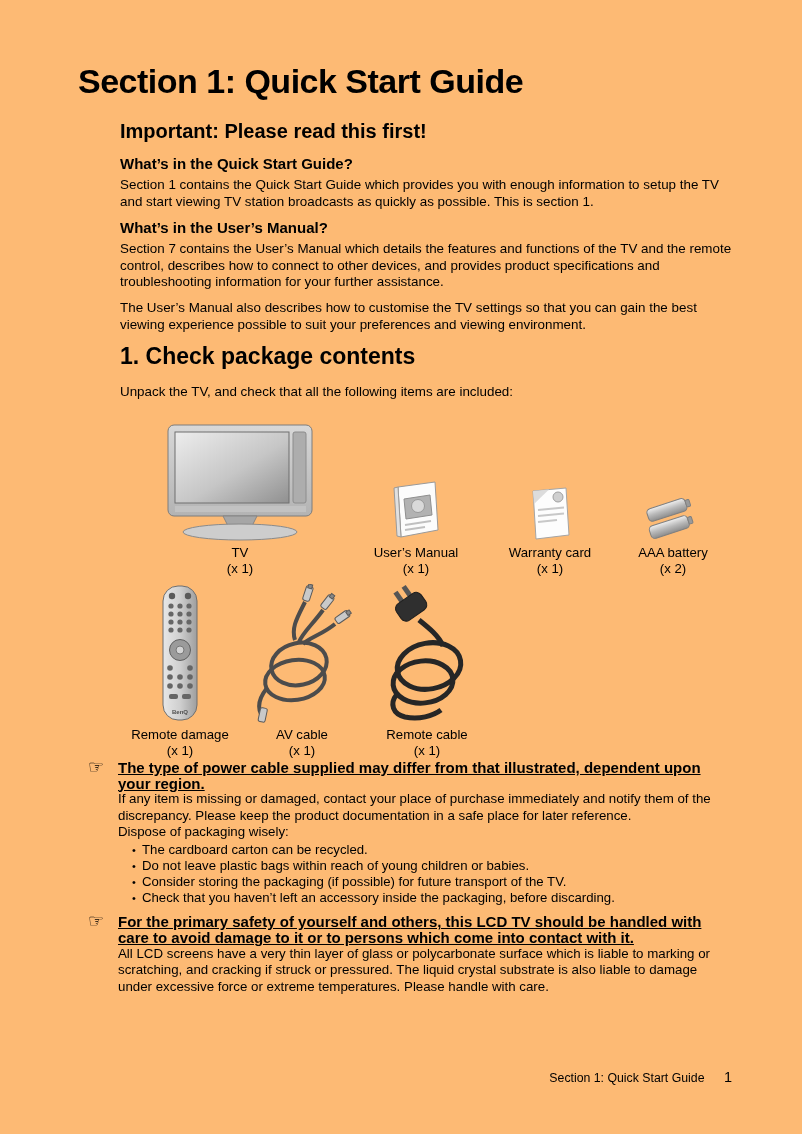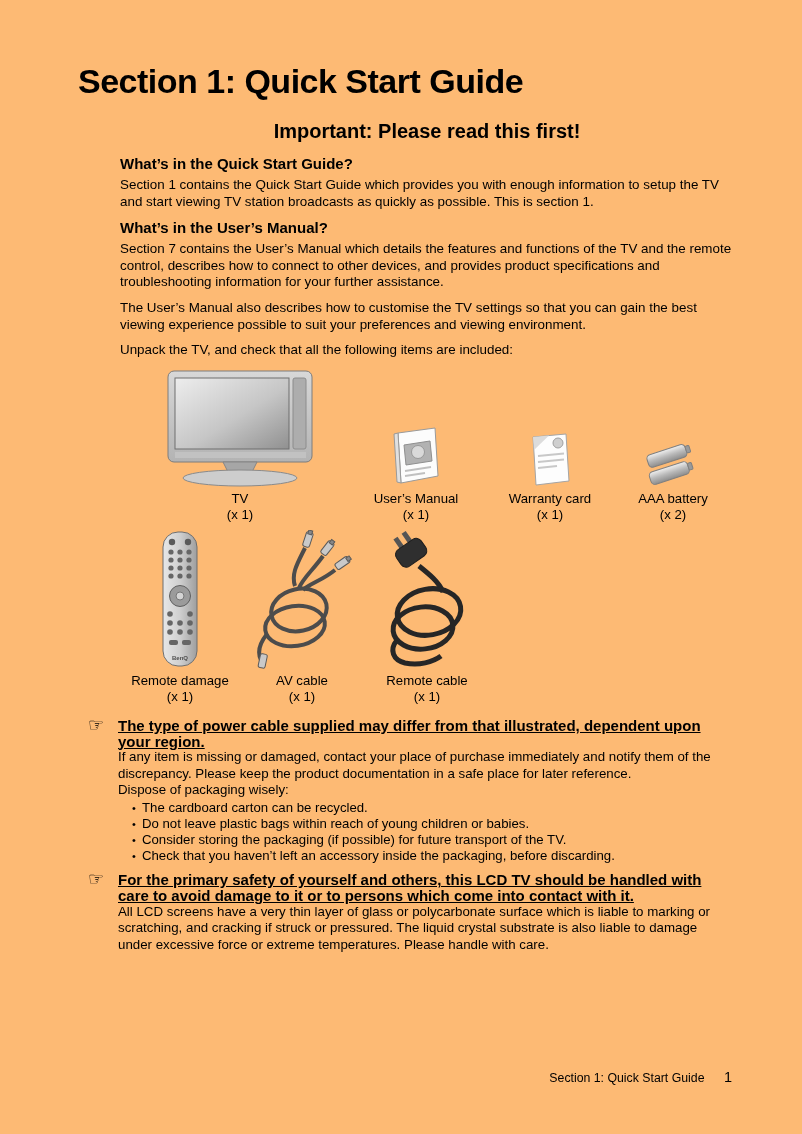--- a/index.html
+++ b/index.html
@@ -3,28 +3,28 @@
 <meta charset="utf-8">
 <style>
   * { margin:0; padding:0; box-sizing:border-box; }
   html,body { background:#ffffff; }
   .page {
     position:relative; width:802px; height:1134px; background:#fdba74;
     font-family:"Liberation Sans", sans-serif; color:#000; overflow:hidden;
   }
   .doc-title { position:absolute; top:62px; left:78px; font-size:34px; font-weight:bold; letter-spacing:-0.5px; }
   .content { position:absolute; top:120px; left:120px; width:614px; }
-  .h-important { font-size:20px; font-weight:bold; margin-bottom:12px;text-align:center; }
+  .h-important { font-size:20px; font-weight:bold; margin-bottom:12px; }
   .body-text { font-size:13.4px; line-height:16.6px; margin-bottom:9px; }
   .h-sub { font-size:15px; font-weight:bold; margin:4px 0 5px; }
   .h-big { font-size:23px; font-weight:bold; margin:10px 0 14px; }
   .pkg-row { position:relative; }
   .row1 { height:156px; margin-top:4px; }
   .row2 { height:186px; }
-  .pkg-item { position:absolute; top:0; display:flex; flex-direction:column; align-items:center; }
+  .pkg-item { position:absolute; top:12px; display:flex; flex-direction:column; align-items:center; }
   .pkg-art { display:flex; align-items:flex-end; justify-content:center; }
   .row1 .pkg-art { height:120px; }
   .row2 .pkg-art { height:146px; }
   .pkg-cap { text-align:center; font-size:13.2px; line-height:16.5px; margin-top:3px; }
   .note { display:flex; margin-left:-32px; margin-top:8px; }
   .note-icon { width:30px; font-size:18px; line-height:15px; flex-shrink:0; }
   .note-body { flex:1; }
   .note-bold { font-size:15px; line-height:15.8px; font-weight:bold;text-decoration:underline; }
   .note-normal { font-size:13.3px; line-height:16.4px; }
   .bullets { margin:1px 0 0 14px; }
@@ -44,20 +44,21 @@
 
     <h2 class="h-important">Important: Please read this first!</h2>
 
     <h3 class="h-sub">What’s in the Quick Start Guide?</h3>
     <p class="body-text">Section 1 contains the Quick Start Guide which provides you with enough information to setup the TV and start viewing TV station broadcasts as quickly as possible. This is section 1.</p>
 
     <h3 class="h-sub">What’s in the User’s Manual?</h3>
     <p class="body-text">Section 7 contains the User’s Manual which details the features and functions of the TV and the remote control, describes how to connect to other devices, and provides product specifications and troubleshooting information for your further assistance.</p>
     <p class="body-text">The User’s Manual also describes how to customise the TV settings so that you can gain the best viewing experience possible to suit your preferences and viewing environment.</p>
 
+    <h2 class="h-big">1. Check package contents</h2>
     <p class="body-text">Unpack the TV, and check that all the following items are included:</p>
 
     <div class="pkg-row row1">
 
       <div class="pkg-item" style="left:35px; width:170px;">
         <div class="pkg-art">
           <svg width="150" height="118" viewBox="0 0 150 118">
             <defs>
               <linearGradient id="gScr" x1="0" y1="0" x2="1" y2="1">
                 <stop offset="0" stop-color="#ededed"></stop>

